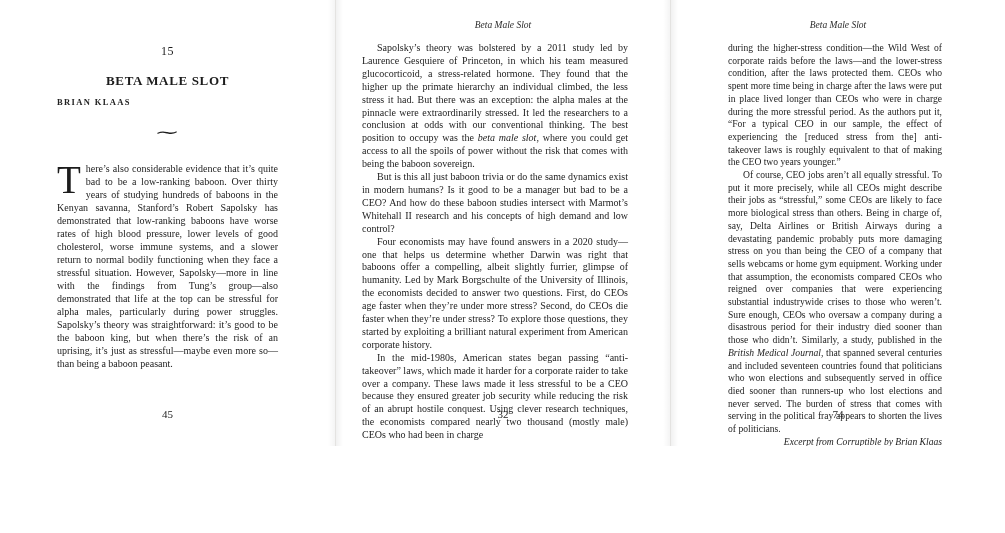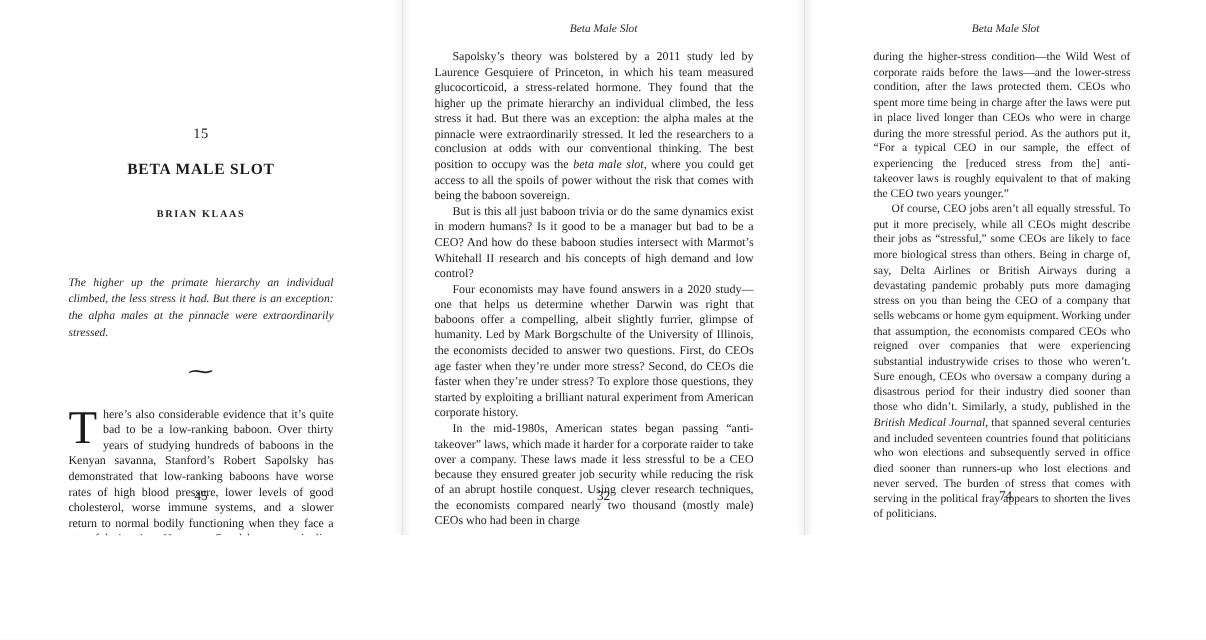--- a/index.html
+++ b/index.html
@@ -34,36 +34,35 @@
   .page.has-right-gutter::after {
     content: "";
     position: absolute; right: 0; top: 0; bottom: 0; width: 7px;
     background: linear-gradient(to left, rgba(0,0,0,0.045), rgba(0,0,0,0));
     pointer-events: none;
   }
 
   
   .opening { padding: 0 57px; }
   .chapter-number {
-    margin-top: 104px;
+    margin-top: 44px;
     text-align: center;
     font-size: 12px;
     font-weight: 400;
     letter-spacing: 0.04em;
   }
   .chapter-title {
     margin-top: 14px;
     text-align: center;
     font-size: 13px;
     font-weight: 700;
     letter-spacing: 0.05em;
   }
   .chapter-author {
-    margin-top: 24px;
-    text-align: center;
+    margin-top: 8px;
     font-size: 8.5px;
     font-weight: 700;
     letter-spacing: 0.16em;
     color: #222;
   }
   .epigraph {
     margin-top: 46px;
     font-style: italic;
     font-size: 9.7px;
     line-height: 1.44;
@@ -128,21 +127,20 @@
 </head>
 <body>
 
 <div class="spread">
 
   <div class="page has-right-gutter">
     <div class="opening">
       <div class="chapter-number">15</div>
       <h1 class="chapter-title">BETA MALE SLOT</h1>
       <div class="chapter-author">BRIAN KLAAS</div>
-      <p class="epigraph">The higher up the primate hierarchy an individual climbed, the less stress it had. But there is an exception: the alpha males at the pinnacle were extraordinarily stressed.</p>
       <div class="ornament"><span>∼</span></div>
       <p class="opener-para"><span class="drop-cap">T</span><span>here’s also considerable evidence that it’s quite bad to be a low-ranking baboon. Over thirty years of studying hundreds of baboons in the Kenyan savanna, Stanford’s Robert Sapolsky has demonstrated that low-ranking baboons have worse rates of high blood pressure, lower levels of good cholesterol, worse immune systems, and a slower return to normal bodily functioning when they face a stressful situation. However, Sapolsky—more in line with the findings from Tung’s group—also demonstrated that life at the top can be stressful for alpha males, particularly during power struggles. Sapolsky’s theory was straightforward: it’s good to be the baboon king, but when there’s the risk of an uprising, it’s just as stressful—maybe even more so—than being a baboon peasant.</span></p>
     </div>
     <div class="folio">45</div>
   </div>
 
   <div class="page has-right-gutter">
     <div class="running-header">Beta Male Slot</div>
     <div class="text-block text-block-46">
       <p class="indent"><span>Sapolsky’s theory was bolstered by a 2011 study led by Laurence Gesquiere of Princeton, in which his team measured glucocorticoid, a stress-related hormone. They found that the higher up the primate hierarchy an individual climbed, the less stress it had. But there was an exception: the alpha males at the pinnacle were extraordinarily stressed. It led the researchers to a conclusion at odds with our conventional thinking. The best position to occupy was the </span><span class="italic">beta male slot</span><span>, where you could get access to all the spoils of power without the risk that comes with being the baboon sovereign.</span></p>
@@ -151,17 +149,18 @@
       <p class="indent">In the mid-1980s, American states began passing “anti-takeover” laws, which made it harder for a corporate raider to take over a company. These laws made it less stressful to be a CEO because they ensured greater job security while reducing the risk of an abrupt hostile conquest. Using clever research techniques, the economists compared nearly two thousand (mostly male) CEOs who had been in charge</p>
     </div>
     <div class="folio">32</div>
   </div>
 
   <div class="page">
     <div class="running-header">Beta Male Slot</div>
     <div class="text-block text-block-47">
       <p>during the higher-stress condition—the Wild West of corporate raids before the laws—and the lower-stress condition, after the laws protected them. CEOs who spent more time being in charge after the laws were put in place lived longer than CEOs who were in charge during the more stressful period. As the authors put it, “For a typical CEO in our sample, the effect of experiencing the [reduced stress from the] anti-takeover laws is roughly equivalent to that of making the CEO two years younger.”</p>
       <p class="indent"><span>Of course, CEO jobs aren’t all equally stressful. To put it more precisely, while all CEOs might describe their jobs as “stressful,” some CEOs are likely to face more biological stress than others. Being in charge of, say, Delta Airlines or British Airways during a devastating pandemic probably puts more damaging stress on you than being the CEO of a company that sells webcams or home gym equipment. Working under that assumption, the economists compared CEOs who reigned over companies that were experiencing substantial industrywide crises to those who weren’t. Sure enough, CEOs who oversaw a company during a disastrous period for their industry died sooner than those who didn’t. Similarly, a study, published in the </span><span class="italic">British Medical Journal</span><span>, that spanned several centuries and included seventeen countries found that politicians who won elections and subsequently served in office died sooner than runners-up who lost elections and never served. The burden of stress that comes with serving in the political fray appears to shorten the lives of politicians.</span></p>
+      <p class="attribution">Excerpt from Corruptible by Brian Klaas</p>
     </div>
     <div class="folio">74</div>
   </div>
 
 </div>
 
 </body></html>

